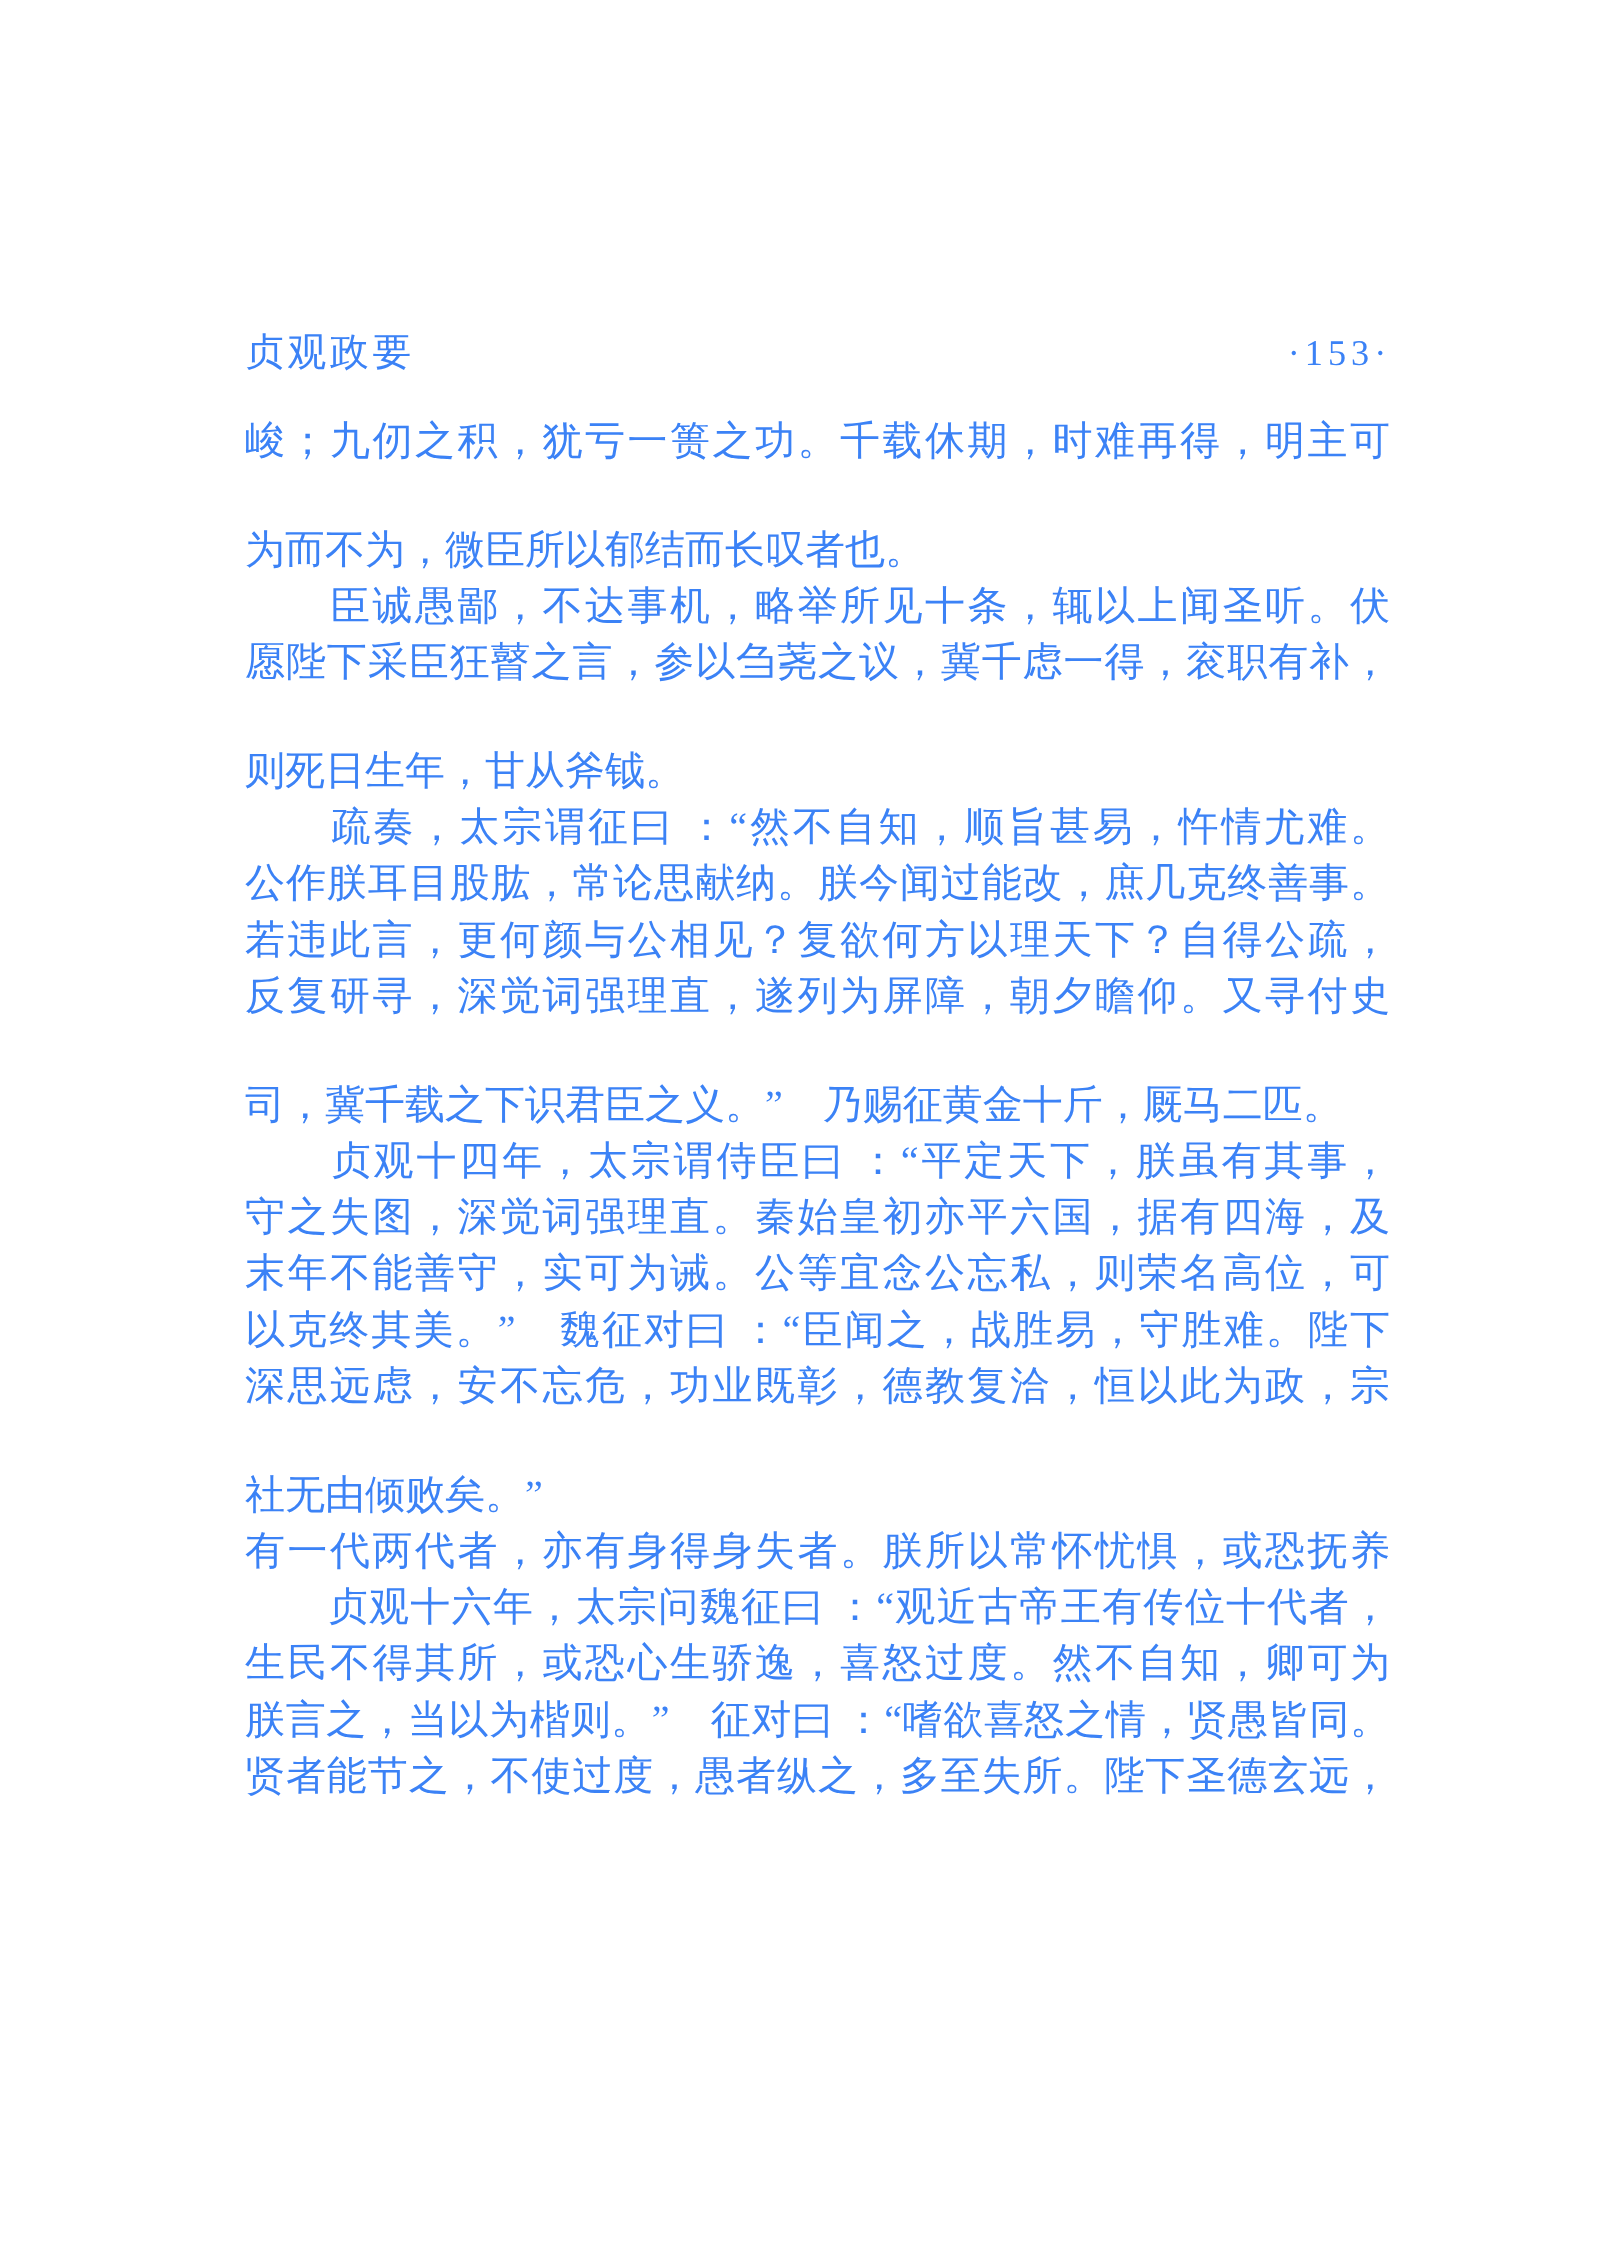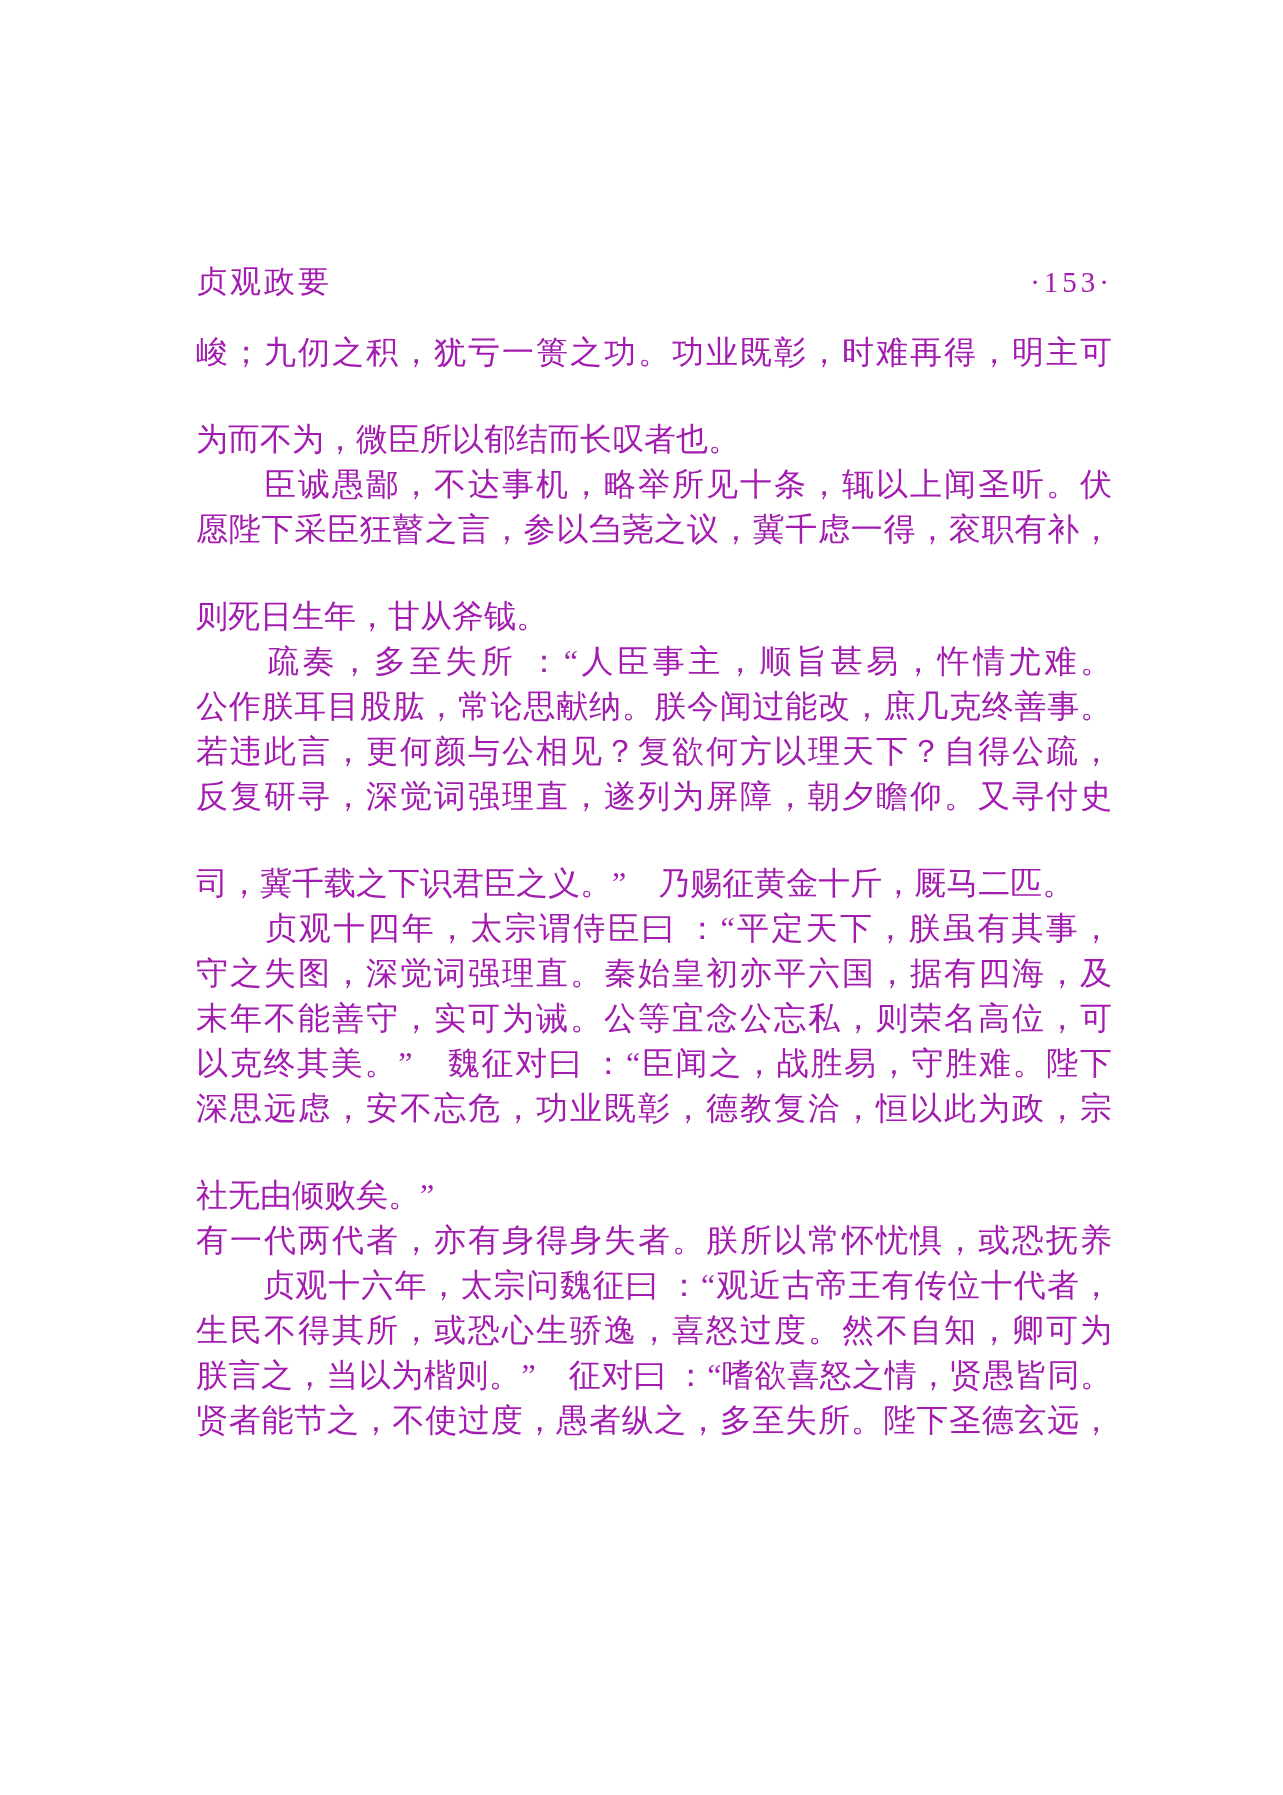--- a/index.html
+++ b/index.html
@@ -7,21 +7,21 @@
     padding: 0;
     background: #ffffff;
   }
   .page {
     position: relative;
     width: 1283px;
     height: 1795px;
     background: #ffffff;
     overflow: hidden;
     font-family: "Liberation Serif", "DejaVu Serif", serif;
-    color: #a21caf;
+    color: #3b82f6;
     border-radius: 24px;
   }
   .running-header {
     position: absolute;
     left: 196px;
     right: 170px;
     top: 262px;
     display: flex;
     justify-content: space-between;
     align-items: baseline;
@@ -62,26 +62,26 @@
 
 <div class="page">
 
   <div class="running-header">
     <span class="book-title">贞观政要</span>
     <span class="folio">·153·</span>
   </div>
 
   <div class="text-body">
 
-  <div class="text-line">峻；九仞之积，犹亏一篑之功。功业既彰，时难再得，明主可</div>
+  <div class="text-line">峻；九仞之积，犹亏一篑之功。千载休期，时难再得，明主可</div>
       <div class="text-line para-end">为而不为，微臣所以郁结而长叹者也。</div>
       <div class="text-line">　　臣诚愚鄙，不达事机，略举所见十条，辄以上闻圣听。伏</div>
       <div class="text-line">愿陛下采臣狂瞽之言，参以刍荛之议，冀千虑一得，衮职有补，</div>
       <div class="text-line para-end">则死日生年，甘从斧钺。</div>
-      <div class="text-line">　　疏奏，多至失所 ：“人臣事主，顺旨甚易，忤情尤难。</div>
+      <div class="text-line">　　疏奏，太宗谓征曰 ：“然不自知，顺旨甚易，忤情尤难。</div>
       <div class="text-line">公作朕耳目股肱，常论思献纳。朕今闻过能改，庶几克终善事。</div>
       <div class="text-line">若违此言，更何颜与公相见？复欲何方以理天下？自得公疏，</div>
       <div class="text-line">反复研寻，深觉词强理直，遂列为屏障，朝夕瞻仰。又寻付史</div>
       <div class="text-line para-end">司，冀千载之下识君臣之义。”　乃赐征黄金十斤，厩马二匹。</div>
       <div class="text-line">　　贞观十四年，太宗谓侍臣曰 ：“平定天下，朕虽有其事，</div>
       <div class="text-line">守之失图，深觉词强理直。秦始皇初亦平六国，据有四海，及</div>
       <div class="text-line">末年不能善守，实可为诫。公等宜念公忘私，则荣名高位，可</div>
       <div class="text-line">以克终其美。”　魏征对曰 ：“臣闻之，战胜易，守胜难。陛下</div>
       <div class="text-line">深思远虑，安不忘危，功业既彰，德教复洽，恒以此为政，宗</div>
       <div class="text-line para-end">社无由倾败矣。”</div>

